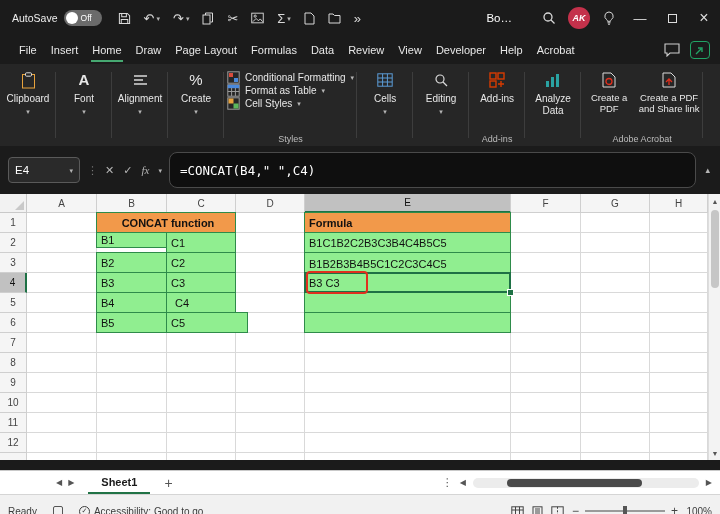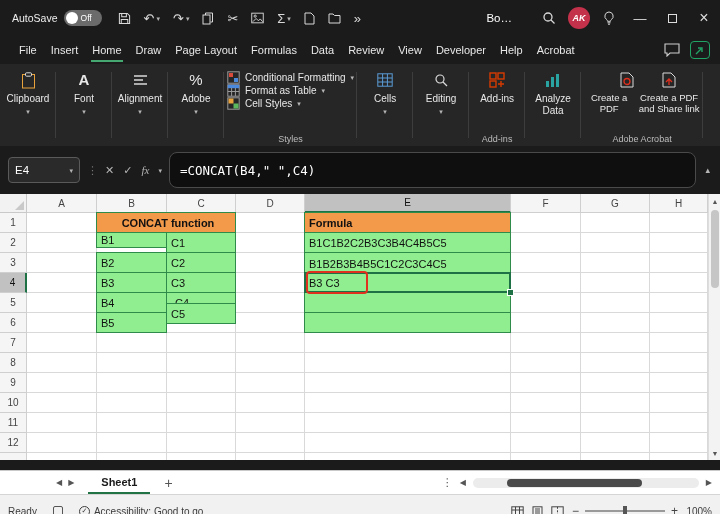--- a/index.html
+++ b/index.html
@@ -261,21 +261,21 @@
           <span class="chev">▾</span>
         </div>
       </div>
       <div class="rgroup-label"></div>
     </div>
 
     <div class="rgroup">
       <div class="rgroup-content">
         <div class="bigbtn">
           <span class="bicon" style="font-size:15px;">%</span>
-          <span>Adobe</span>
+          <span>Create</span>
           <span class="chev">▾</span>
         </div>
       </div>
       <div class="rgroup-label"></div>
     </div>
 
     <div class="rgroup">
       <div class="styles-rows">
         <div class="style-row">
           <svg width="13" height="13" viewBox="0 0 13 13">
@@ -372,21 +372,21 @@
               </svg>
           </span>
           <span>Analyze Data</span>
         </div>
       </div>
       <div class="rgroup-label"></div>
     </div>
 
     <div class="rgroup">
       <div class="rgroup-content" style="gap:4px;">
-        <div class="bigbtn" style="font-size:9.5px;align-items:flex-end;">
+        <div class="bigbtn" style="font-size:9.5px;">
           <span class="bicon">
             <svg width="14" height="16" viewBox="0 0 14 16">
                 <path d="M1 1h8l4 4v10H1z" stroke="#d9d9d9" fill="none"></path>
                 <circle cx="7" cy="9.5" r="3" stroke="#E0301E" fill="none" stroke-width="1.3"></circle>
               </svg>
           </span>
           <span>Create a PDF</span>
         </div>
         <div class="bigbtn wide" style="font-size:9.5px;">
           <span class="bicon">
@@ -470,21 +470,21 @@
       <div class="cell orange" style="left: 304px; top: 18px; width: 207px; height: 21px; font-weight: bold;">Formula</div>
       <div class="cell green" style="left: 96px; top: 38px; width: 71px; height: 16px;">B1</div>
       <div class="cell green" style="left: 166px; top: 38px; width: 70px; height: 21px;">C1</div>
       <div class="cell green" style="left: 96px; top: 58px; width: 71px; height: 21px;">B2</div>
       <div class="cell green" style="left: 166px; top: 58px; width: 70px; height: 21px;">C2</div>
       <div class="cell green" style="left: 96px; top: 78px; width: 71px; height: 21px;">B3</div>
       <div class="cell green" style="left: 166px; top: 78px; width: 70px; height: 21px;">C3</div>
       <div class="cell green" style="left: 96px; top: 98px; width: 71px; height: 21px;">B4</div>
       <div class="cell green" style="left: 166px; top: 98px; width: 70px; height: 21px; padding-left: 8px;">C4</div>
       <div class="cell green" style="left: 96px; top: 118px; width: 71px; height: 21px;">B5</div>
-      <div class="cell green" style="left: 166px; top: 109px; width: 70px; height: 21px;">C5</div>
+      <div class="cell green" style="left: 166px; top: 118px; width: 82px; height: 21px;">C5</div>
       <div class="cell green" style="left: 304px; top: 38px; width: 207px; height: 21px;">B1C1B2C2B3C3B4C4B5C5</div>
       <div class="cell green" style="left: 304px; top: 58px; width: 207px; height: 23px;">B1B2B3B4B5C1C2C3C4C5</div>
       <div class="cell green" style="left: 304px; top: 78px; width: 207px; height: 21px;">B3 C3</div>
       <div class="cell green" style="left: 304px; top: 98px; width: 207px; height: 21px;"></div>
       <div class="cell green" style="left: 304px; top: 118px; width: 207px; height: 21px;"></div>
       <div class="activecell" style="left: 304px; top: 78px; width: 207px; height: 21px;"></div>
       <div class="fillhandle" style="left: 507px; top: 95px;"></div>
       <div class="redbox" style="left: 306px; top: 77px; width: 62px; height: 23px;"></div>
     </div>
 

